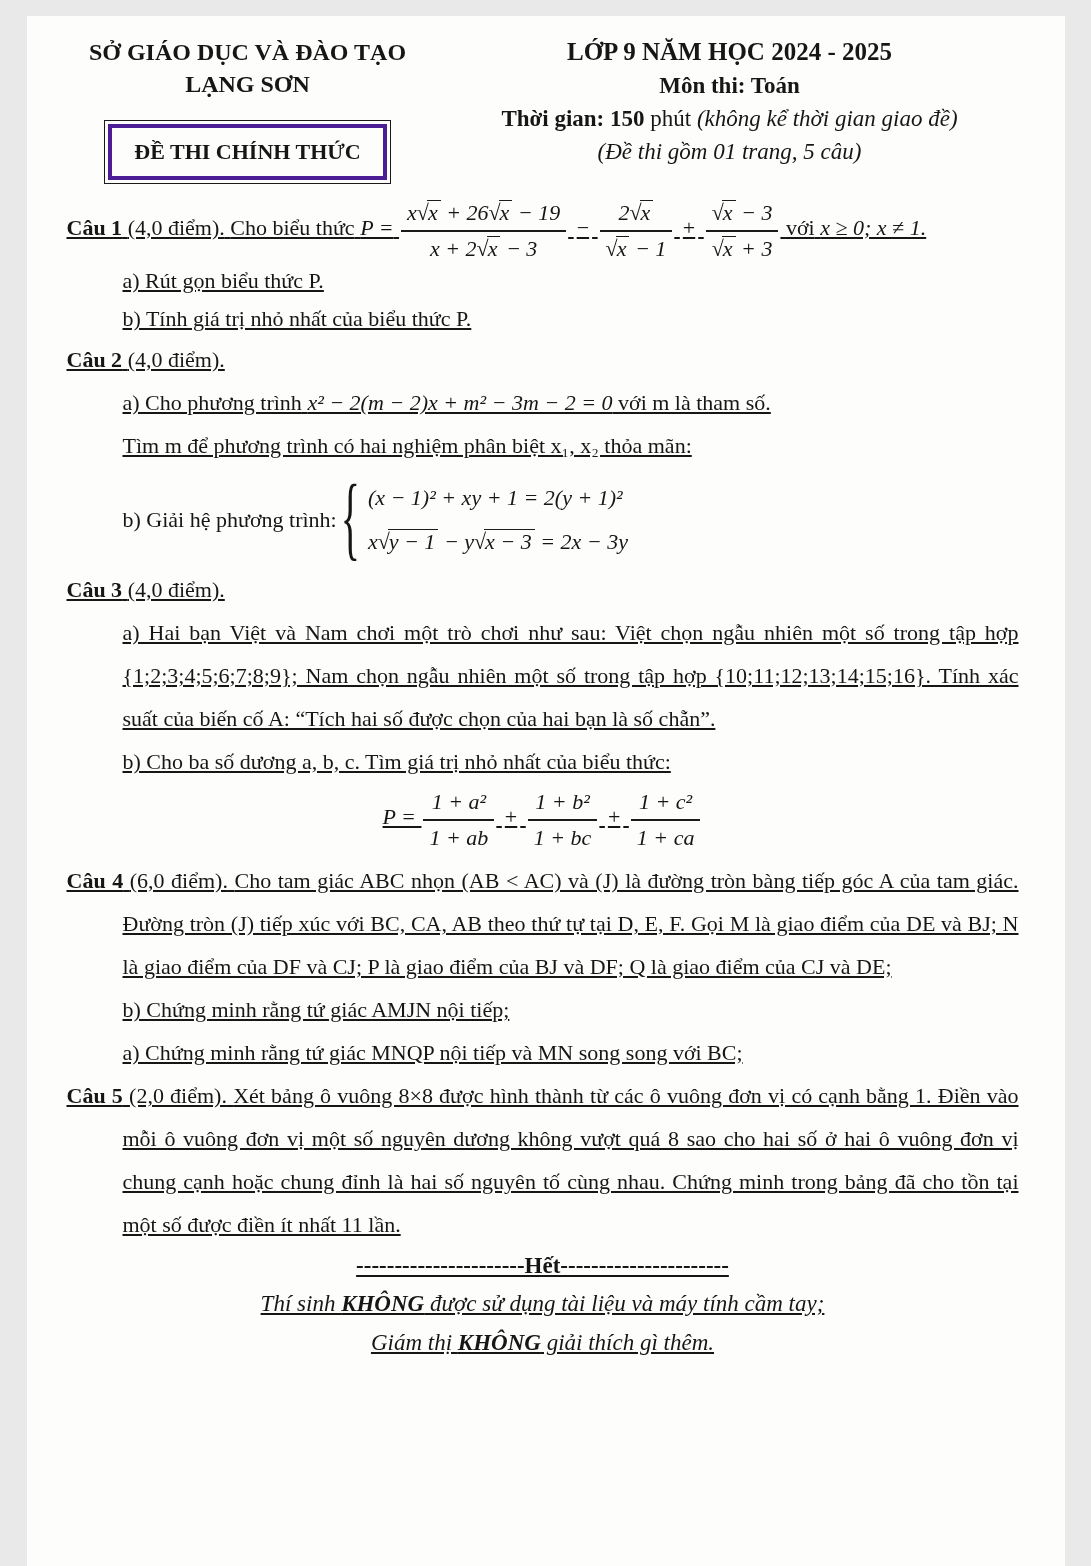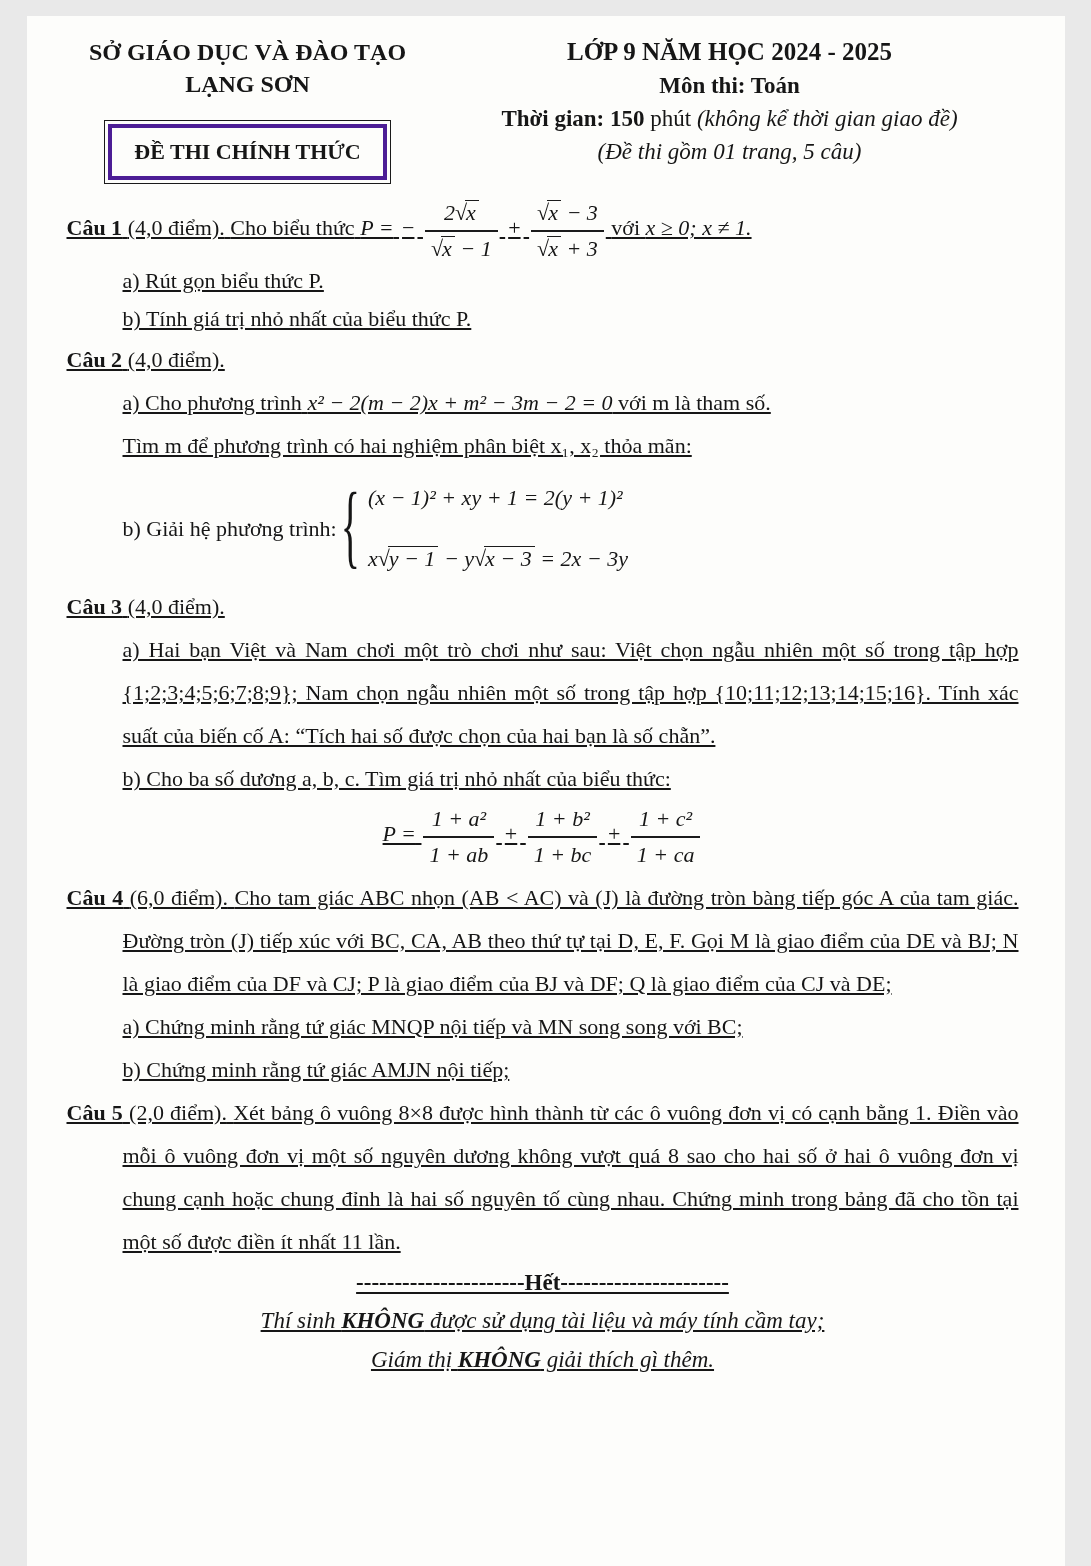--- a/index.html
+++ b/index.html
@@ -41,21 +41,21 @@
   .rad{display:inline-block;border-top:1.6px solid #1b1b1b;padding:1px 3px 0 1px;
        margin-left:-2px;line-height:22px;}
   .op{padding:0 3px;}
   .fline{margin:18px 0 0;}
   .eqc{text-align:center;}
   
   .system{padding:16px 0 12px;}
   .sys-wrap{display:inline-flex;align-items:center;vertical-align:middle;}
   .brace{display:inline-block;font-size:40px;line-height:40px;font-weight:300;
          transform:scaleY(2.35);transform-origin:50% 52%;margin:0 8px 0 4px;}
-  .sys-lines{display:inline-flex;flex-direction:column;gap:32px;text-align:left;}
+  .sys-lines{display:inline-flex;flex-direction:column;gap:15px;text-align:left;}
   .sys-lines .line{line-height:29px;}
   
   .eqf{text-align:center;margin:4px 0 8px;}
   
   .hr-line{text-align:center;font-weight:bold;font-size:23px;line-height:36px;margin-top:2px;}
   .note{text-align:center;font-style:italic;font-size:23px;line-height:39px;}
   .note .nb{font-weight:bold;}
 </style>
 </head>
 <body>
@@ -77,20 +77,24 @@
   </div>
 
   <div class="doc">
 
     <div>
       <div class="fline">
         <span class="cau">Câu 1</span>
         <span>(4,0 điểm).</span>
         <span>Cho biểu thức</span>
         <span class="mi">P =</span>
+        <span class="frac mi">
+          <span class="num"><span>x√</span><span class="rad">x</span><span> + 26√</span><span class="rad">x</span><span> − 19</span></span>
+          <span class="den"><span>x + 2√</span><span class="rad">x</span><span> − 3</span></span>
+        </span>
         <span class="op">−</span>
         <span class="frac mi">
           <span class="num"><span>2√</span><span class="rad">x</span></span>
           <span class="den"><span>√</span><span class="rad">x</span><span> − 1</span></span>
         </span>
         <span class="op">+</span>
         <span class="frac mi">
           <span class="num"><span>√</span><span class="rad">x</span><span> − 3</span></span>
           <span class="den"><span>√</span><span class="rad">x</span><span> + 3</span></span>
         </span>
@@ -135,22 +139,22 @@
         <span class="op">+</span>
         <span class="frac mi">
             <span class="num">1 + c²</span>
             <span class="den">1 + ca</span>
           </span>
       </div>
     </div>
 
     <div>
       <div class="para hang"><span class="cau">Câu 4</span> <span>(6,0 điểm).</span> <span>Cho tam giác ABC nhọn (AB &lt; AC) và (J) là đường tròn bàng tiếp góc A của tam giác. Đường tròn (J) tiếp xúc với BC, CA, AB theo thứ tự tại D, E, F. Gọi M là giao điểm của DE và BJ; N là giao điểm của DF và CJ; P là giao điểm của BJ và DF; Q là giao điểm của CJ và DE;</span></div>
+      <div class="para ind">b) Chứng minh rằng tứ giác AMJN nội tiếp;</div>
       <div class="para ind">a) Chứng minh rằng tứ giác MNQP nội tiếp và MN song song với BC;</div>
-      <div class="para ind">b) Chứng minh rằng tứ giác AMJN nội tiếp;</div>
     </div>
 
     <div>
       <div class="para hang"><span class="cau">Câu 5</span> <span>(2,0 điểm).</span> <span>Xét bảng ô vuông 8×8 được hình thành từ các ô vuông đơn vị có cạnh bằng 1. Điền vào mỗi ô vuông đơn vị một số nguyên dương không vượt quá 8 sao cho hai số ở hai ô vuông đơn vị chung cạnh hoặc chung đỉnh là hai số nguyên tố cùng nhau. Chứng minh trong bảng đã cho tồn tại một số được điền ít nhất 11 lần.</span></div>
     </div>
 
     <div class="hr-line">----------------------Hết----------------------</div>
     <div class="note"><span>Thí sinh </span><span class="nb">KHÔNG</span><span> được sử dụng tài liệu và máy tính cầm tay;</span></div>
     <div class="note"><span>Giám thị </span><span class="nb">KHÔNG</span><span> giải thích gì thêm.</span></div>
 

